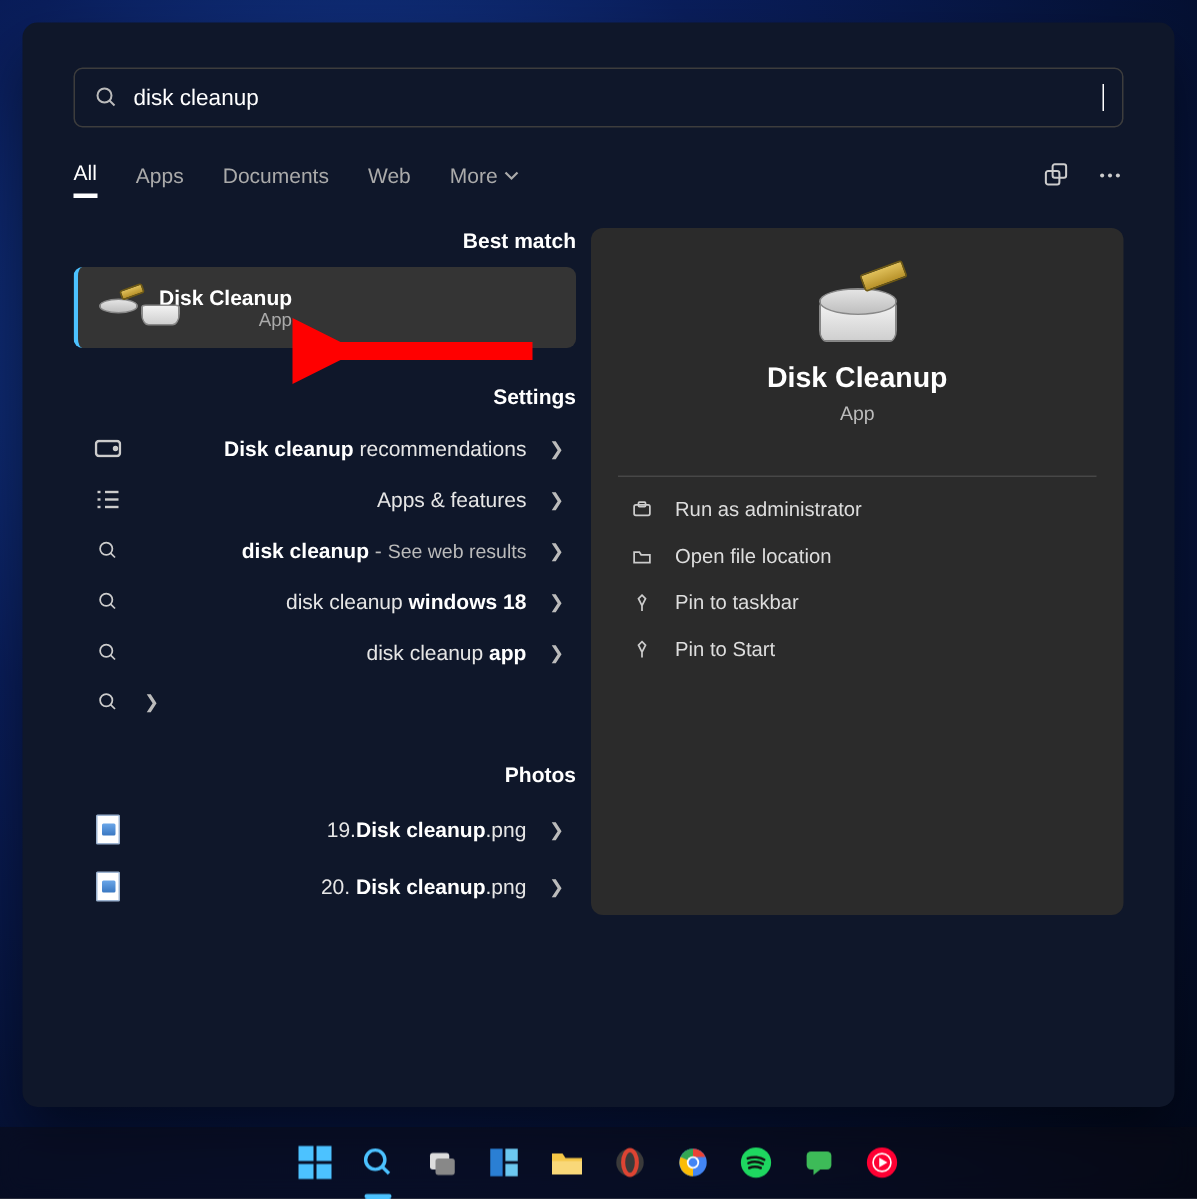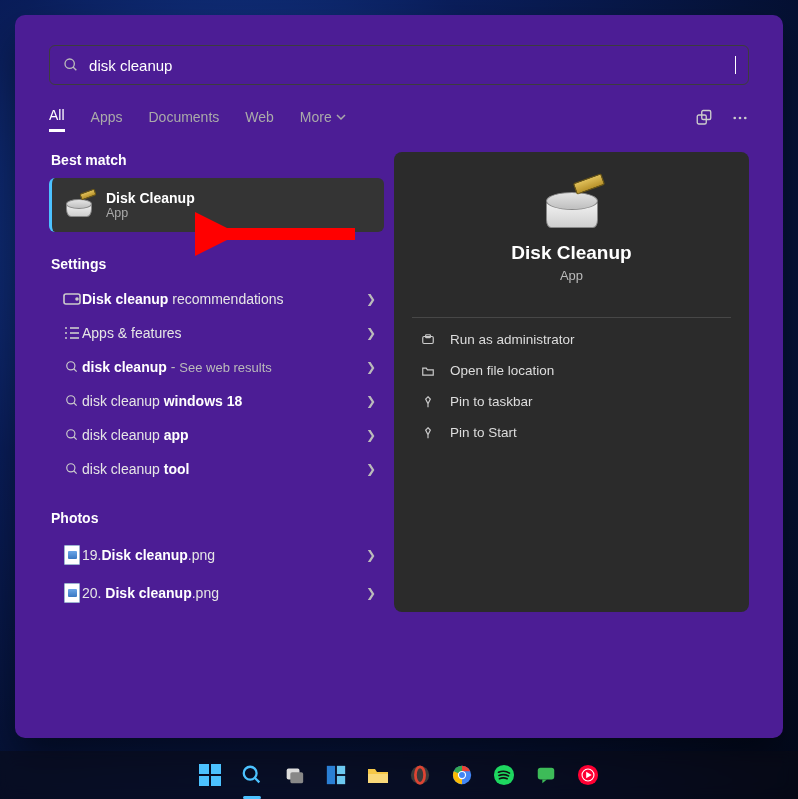--- a/index.html
+++ b/index.html
@@ -9,21 +9,21 @@
     background: radial-gradient(circle at 30% 30%, #1a4db3 0%, #0a1e5c 40%, #020818 100%);
     position: relative;
     overflow: hidden;
   }
   .start-panel {
     position: absolute;
     top: 15px;
     left: 15px;
     width: 768px;
     height: 723px;
-    background: #4c1d95;
+    background: #0f172a;
     border-radius: 10px;
     padding: 30px 34px 18px 34px;
     color: #fff;
     box-shadow: 0 20px 40px rgba(0,0,0,.5);
   }
   .search-box {
     width: 100%;
     height: 40px;
     border: 1px solid #3d3d3d;
     border-radius: 6px;
@@ -59,21 +59,21 @@
     font-size: 14px;
   }
   .tab { color: #aaa; cursor: pointer; padding-bottom: 6px; display:flex; align-items:center; gap:4px;text-align:center;}
   .tab.active { color: #fff; border-bottom: 3px solid #fff; }
   .tab-icons { display:flex; gap: 18px; color:#ccc; }
   .body-row {
     margin-top: 20px;
     display: flex;
     gap: 10px;
   }
-  .left-col { width: 335px; }
+  .left-col { width: 335px; text-align: right; }
   .right-col {
     flex: 1;
     background: #2b2b2b;
     border-radius: 8px;
     padding: 28px 18px 14px 18px;
     display: flex;
     flex-direction: column;
     align-items: stretch;
   }
   .section-label {
@@ -91,21 +91,21 @@
     display: flex;
     align-items: center;
     gap: 12px;
     position: relative;
   }
   .best-match .title { font-size: 14px; font-weight: 600; }
   .best-match .sub { font-size: 12.5px; color: #aaa; }
   .row-item {
     display: flex;
     align-items: center;
-    gap: 1px;
+    gap: 15px;
     padding: 9px 8px 9px 14px;
     font-size: 14px;
     color: #e6e6e6;
     cursor: pointer;
     position: relative;
   }
   .row-item .label { flex: 1; }
   .row-item .chev { color: #bbb; font-size: 12px; }
   .icon-slot { width: 18px; display:flex; justify-content:center; color:#ccc; }
   .bold { font-weight: 600; color:#fff; }
@@ -321,21 +321,20 @@
         <span class="label"><span>disk cleanup </span><span class="bold">app</span></span>
         <span class="chev">❯</span>
       </div>
       <div class="row-item">
         <span class="icon-slot">
             <svg width="14" height="14" viewBox="0 0 24 24" fill="none" stroke="#ccc" stroke-width="2">
               <circle cx="10" cy="10" r="7"></circle>
               <line x1="20" y1="20" x2="15" y2="15"></line>
             </svg>
           </span>
-        <span class="label"><span>disk cleanup </span><span class="bold">tool</span></span>
         <span class="chev">❯</span>
       </div>
 
       <div class="section-label mt">Photos</div>
       <div class="row-item">
         <span class="icon-slot">
             <span class="file-icon"></span>
           </span>
         <span class="label"><span>19.</span><span class="bold">Disk cleanup</span><span>.png</span></span>
         <span class="chev">❯</span>

